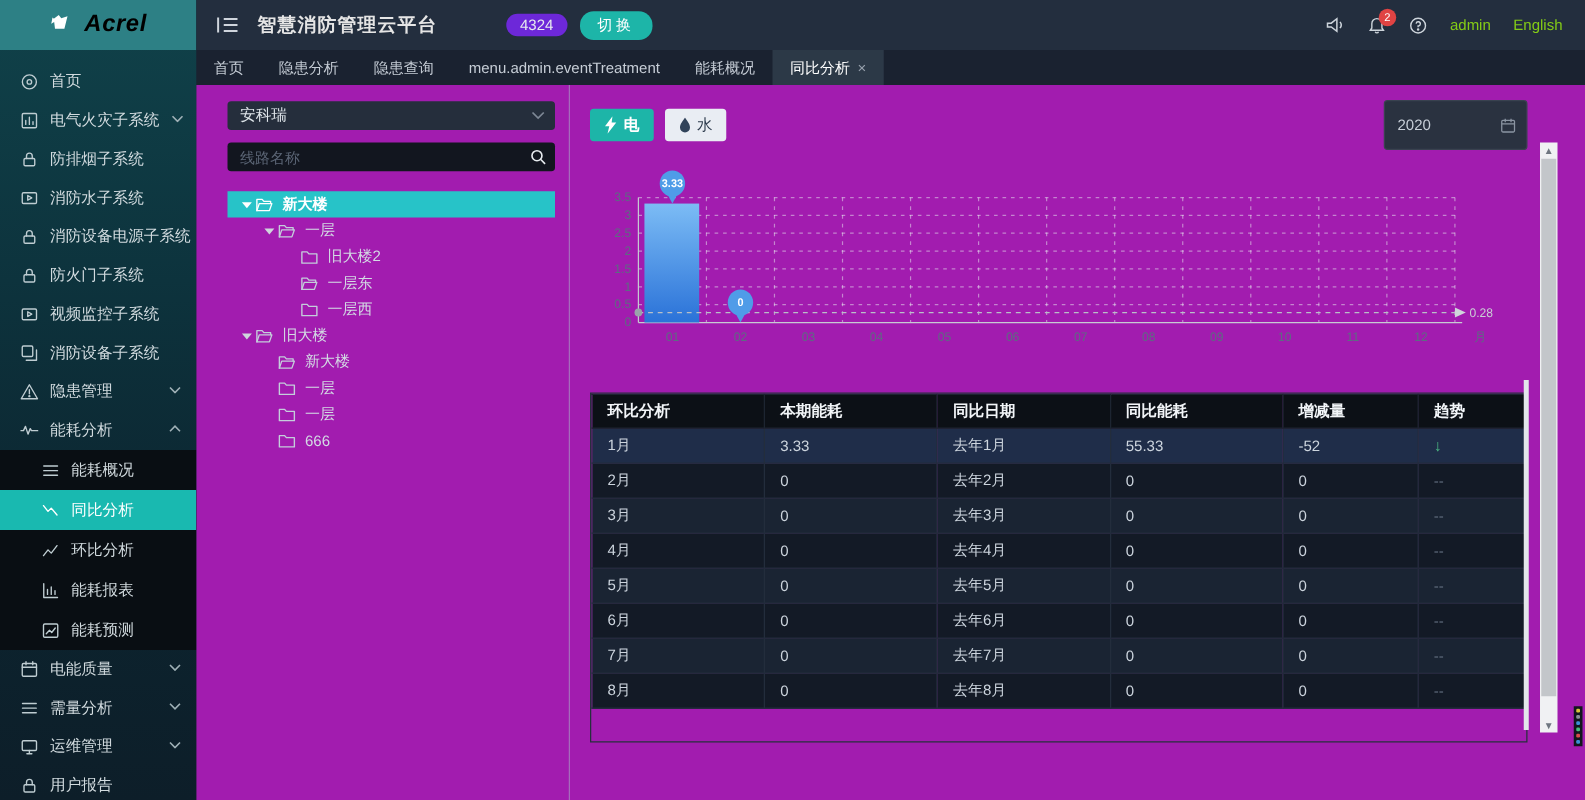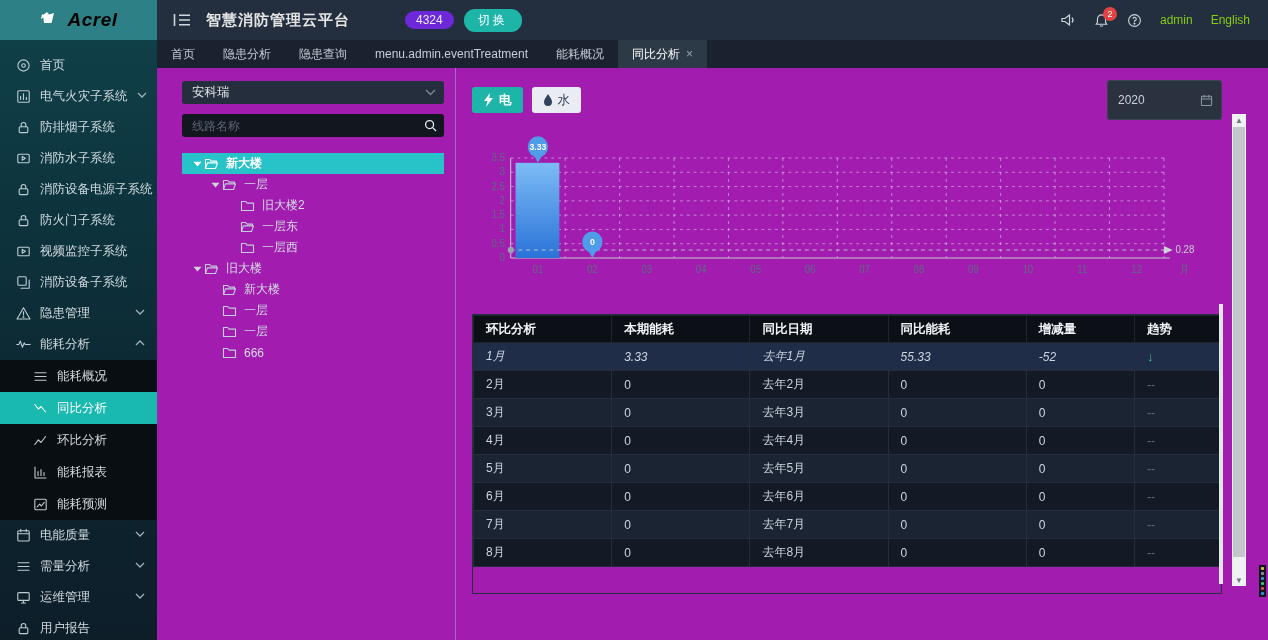--- a/index.html
+++ b/index.html
@@ -77,21 +77,21 @@
   .axis { stroke:#c6cbd2; stroke-width:1; }
   .avg  { stroke:#b9c0c8; stroke-width:1; stroke-dasharray:4 4; }
   .ylab,.xlab { fill:#5d6c82; font-size:10px; font-family:"Liberation Sans","DejaVu Sans",sans-serif; }
   .avglab { fill:#c9ced5; font-size:10px; }
   .pinlab { fill:#fff; font-size:9px; font-weight:bold; }
 
   .table-wrap { margin-top:24px; height:280px; overflow:hidden; border:1px solid #272f3d; }
   table.data { width:100%; border-collapse:collapse; table-layout:fixed; font-size:12px; }
   table.data th { background:#0c1016; color:#f2f5f8; font-weight:bold; text-align:left; height:27px; padding-left:12px; border:1px solid #1d2531; font-size:12.5px; }
   table.data td { height:28px; padding-left:12px; color:#cdd5de; border:1px solid #232d3c; }
-  tr.row-hl td { background:#1f2d49;font-style:italic; }
+  tr.row-hl td { background:#1f2d49; }
   tr.row-a td { background:#131a26; }
   tr.row-b td { background:#1a2433; }
   .trend-down { color:var(--trend-down); font-size:13px; }
   .trend-dash { color:#5f6b7c; }
 
   
   .v-scroll { position:absolute; left:1075px; top:46px; width:14px; height:472px; background:#f0f1f3; z-index:8; cursor:pointer; }
   .v-scroll .arrow { position:absolute; left:0; width:14px; height:12px; color:#6f7680; font-size:8px; display:flex; align-items:center; justify-content:center; }
   .v-scroll .arrow.up { top:0; } .v-scroll .arrow.down { bottom:0; }
   .v-scroll .thumb { position:absolute; left:1px; width:12px; top:13px; height:430px; background:#c3c6ca; }

